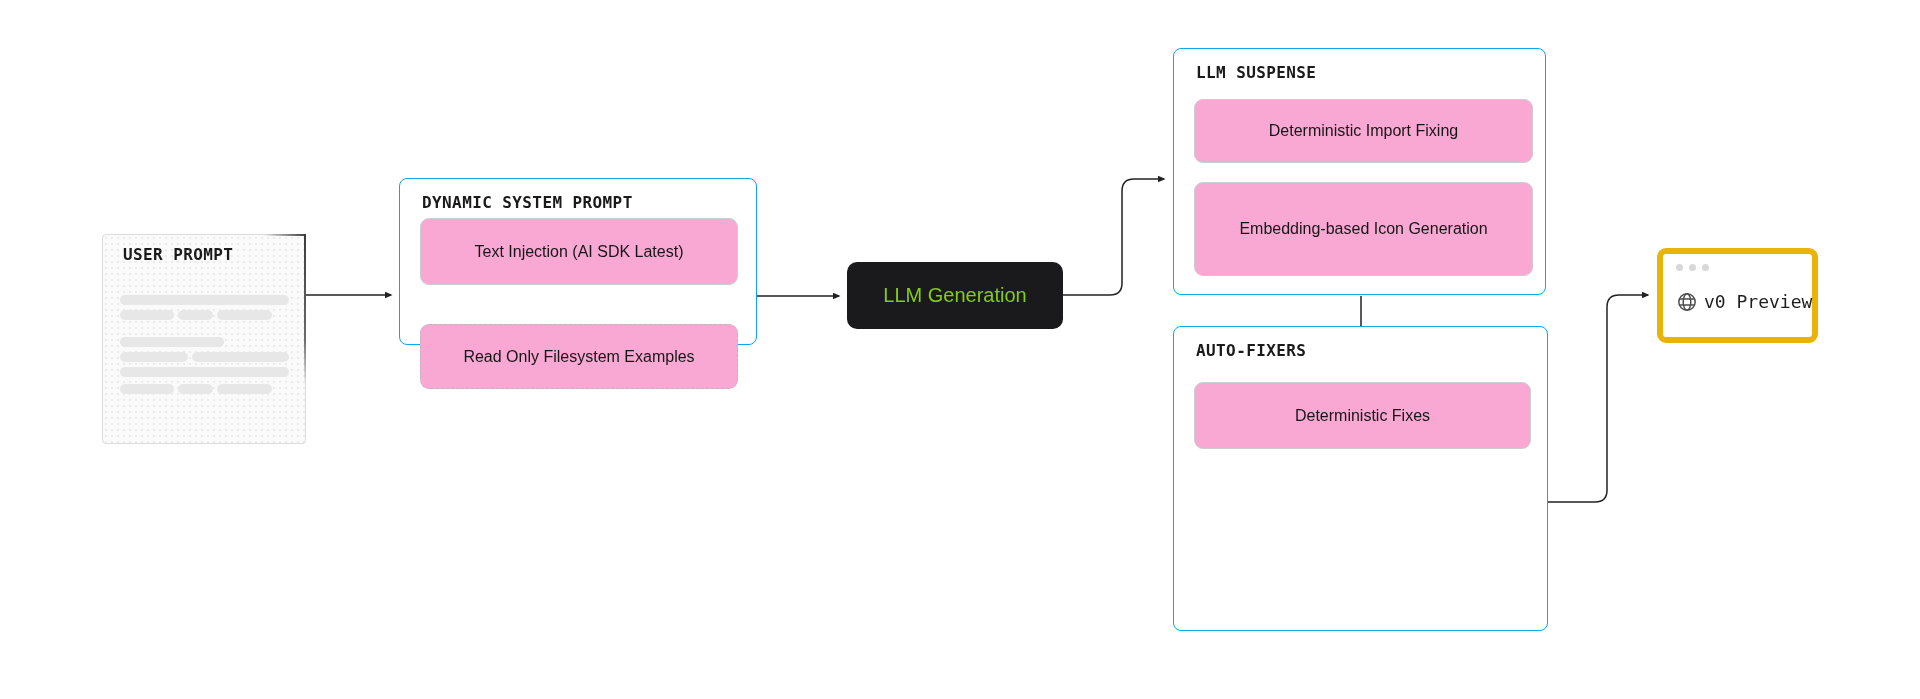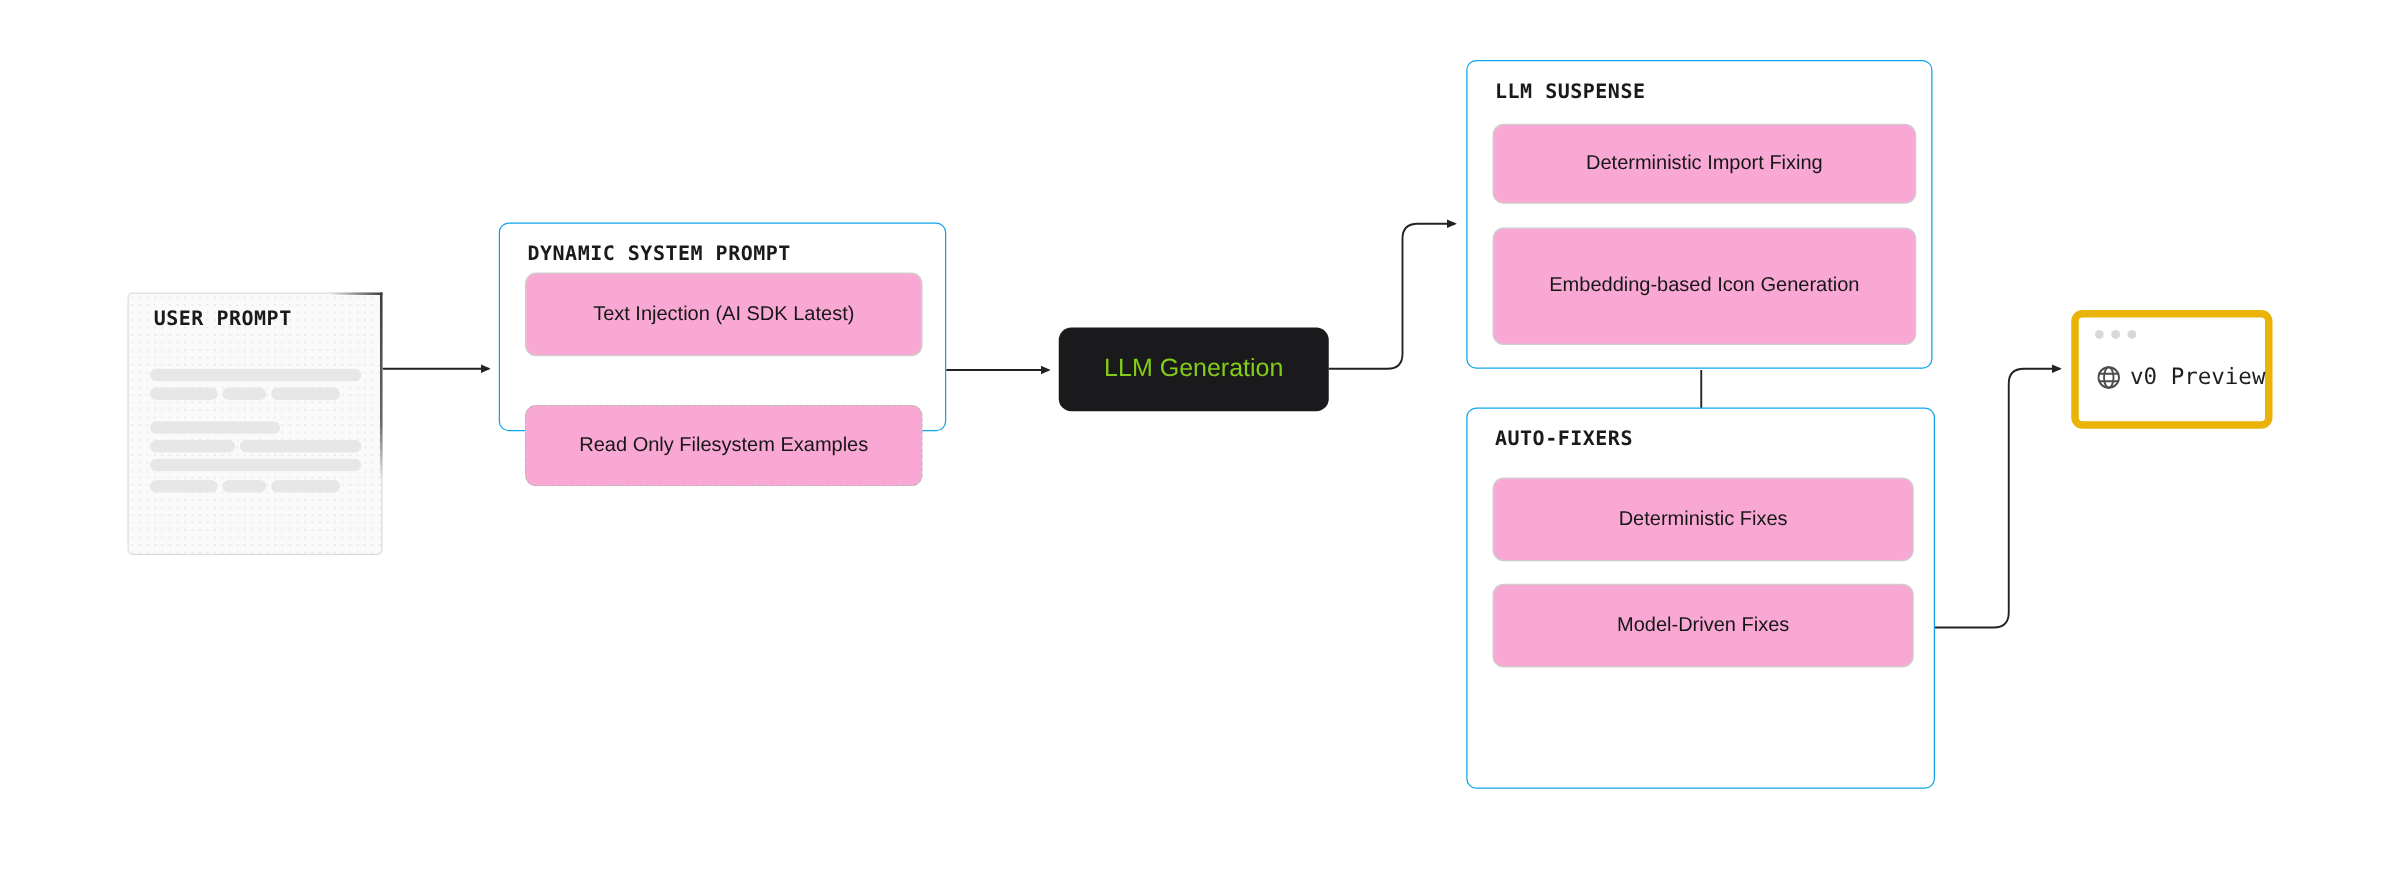--- a/index.html
+++ b/index.html
@@ -211,21 +211,20 @@
 
   <div class="panel" style="left:1173px; top:48px; width:373px; height:247px;">
     <div class="panel-title">LLM SUSPENSE</div>
     <div class="inner-box" style="left:20px; top:50px; width:339px; height:64px;">Deterministic Import Fixing</div>
     <div class="inner-box" style="left:20px; top:133px; width:339px; height:94px;">Embedding-based Icon Generation</div>
   </div>
 
   <div class="panel" style="left:1173px; top:326px; width:375px; height:305px;">
     <div class="panel-title">AUTO-FIXERS</div>
     <div class="inner-box" style="left:20px; top:55px; width:337px; height:67px;">Deterministic Fixes</div>
-    <div class="inner-box" style="left:20px; top:140px; width:337px; height:67px;">Model-Driven Fixes</div>
   </div>
 
   <div class="browser-card">
     <div class="browser-dots">
       <span></span>
         <span></span>
         <span></span>
     </div>
     <div class="browser-body">
       <span style="display:inline-flex;">

